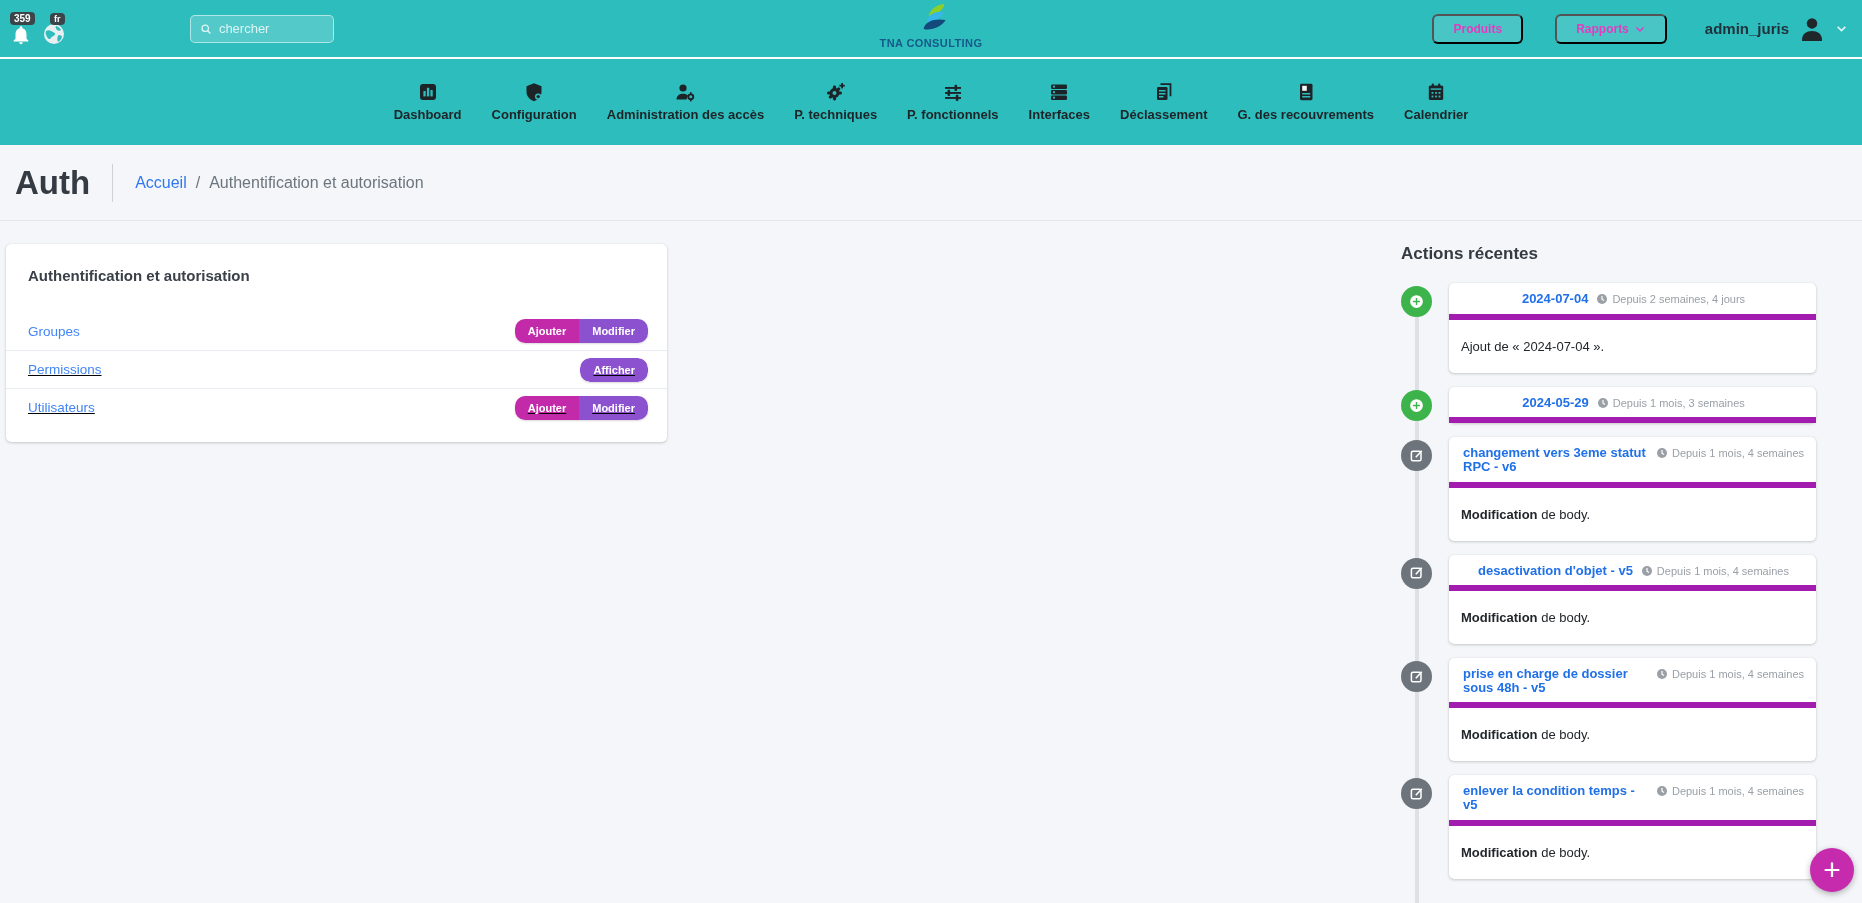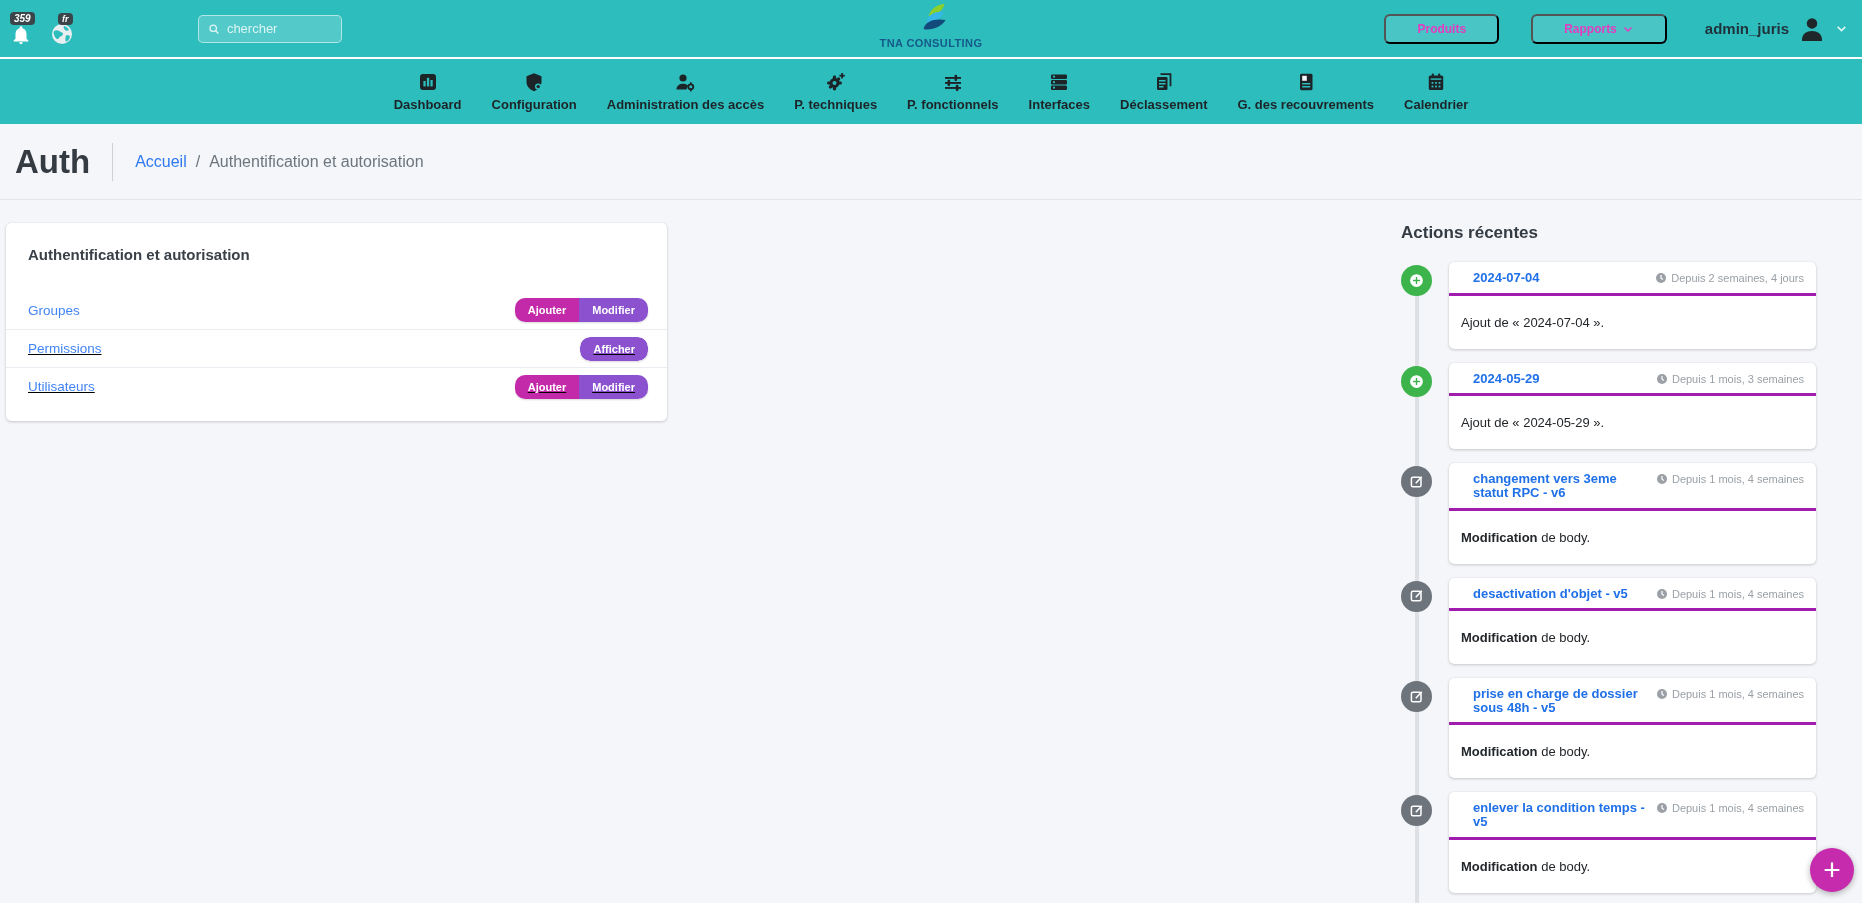--- a/index.html
+++ b/index.html
@@ -2,46 +2,46 @@
 <html lang="fr"><head>
 <meta charset="utf-8">
 <style>
   * { margin:0; padding:0; box-sizing:border-box; }
   html,body { width:1862px; height:903px; overflow:hidden;
     font-family:"Liberation Sans", sans-serif; background:#f4f6f9; }
 
   
   .topbar { height:57px; background:#2ebdbd; position:relative;
     display:flex; align-items:center; }
-  .topbar-left { display:flex; align-items:flex-end; padding-left:8px; gap:10px;font-style:italic; }
+  .topbar-left { display:flex; align-items:flex-end; padding-left:8px; gap:2px; }
   .icon-badge-wrap { position:relative; width:30px; height:42px; cursor:pointer; }
   .icon-badge-wrap svg { position:absolute; bottom:4px; left:2px; }
   .count-badge { position:absolute; top:4px; left:2px; background:#3a4449; color:#fff;
     font-size:10px; font-weight:bold; padding:1px 4px; border-radius:4px; line-height:11px; }
   .lang-badge { position:absolute; top:5px; left:10px; background:#3a4449; color:#fff;
     font-size:9px; font-weight:bold; padding:1px 4px; border-radius:4px; line-height:10px; }
   .search-box { margin-left:120px; display:flex; align-items:center; gap:7px;
     width:144px; height:28px; border:1px solid rgba(255,255,255,.55);
     background:rgba(255,255,255,.18); border-radius:5px; padding:0 9px; }
   .search-box input { border:none; outline:none; background:transparent; width:100%;
     font-size:13px; color:#fff; font-family:"Liberation Sans", sans-serif; }
   .search-box input::placeholder { color:rgba(255,255,255,.8); }
   .brand { position:absolute; left:50%; top:2px; transform:translateX(-50%);
     display:flex; flex-direction:column; align-items:center; cursor:pointer; }
   .brand-name { font-size:11px; font-weight:bold; letter-spacing:.4px; color:#155a88; margin-top:1px; }
   .topbar-right { margin-left:auto; display:flex; align-items:center; padding-right:14px; }
-  .top-pill { background:rgba(255,255,255,.13); border-radius:6px; padding:6px 31px;
+  .top-pill { background:rgba(255,255,255,.13); border-radius:6px; padding:6px 19px;
     font-size:12px; font-weight:bold; color:#e43bc0; cursor:pointer;
     display:flex; align-items:center; gap:5px;justify-content:center; }
   .top-pill + .top-pill { margin-left:32px; }
   .user-area { display:flex; align-items:center; gap:8px; margin-left:38px; cursor:pointer; }
   .user-name { font-size:15px; font-weight:bold; color:#20333d; }
 
   
-  .navbar { height:67px; background:#2ebdbd; border-top:2px solid #ffffff;
+  .navbar { height:88px; background:#2ebdbd; border-top:2px solid #ffffff;
     display:flex; align-items:center; justify-content:center; gap:30px; }
   .nav-item { display:flex; flex-direction:column; align-items:center; gap:5px;
     cursor:pointer; color:#1d2428; }
   .nav-item .nav-label { font-size:13px; font-weight:bold; white-space:nowrap; }
 
   
   .page-header { height:76px; background:#f4f6f9; border-bottom:1px solid #e2e6ea;
     display:flex; align-items:center; padding-left:15px; }
   .page-title { font-size:33px; font-weight:600; color:#343b42; }
   .ph-divider { width:1px; height:38px; background:#ccd1d6; margin:0 22px; }
@@ -74,22 +74,22 @@
   .timeline { position:relative; }
   .timeline::before { content:""; position:absolute; left:14px; top:18px; bottom:-60px;
     width:4px; background:#dde0e4; }
   .t-entry { display:flex; margin-bottom:14px; position:relative; }
   .t-icon { width:31px; height:31px; border-radius:50%; flex:none; margin-top:3px;
     display:flex; align-items:center; justify-content:center; z-index:1; }
   .t-icon.add { background:#3cb44b; }
   .t-icon.edit { background:#6d747b; }
   .t-card { flex:1; margin-left:17px; background:#fff; border-radius:5px;
     box-shadow:0 0 1px rgba(0,0,0,.12), 0 1px 3px rgba(0,0,0,.18); }
-  .t-head { display:flex; align-items:flex-start; justify-content:space-between;
-    padding:9px 12px 8px 24px; border-bottom:3px solid #a21caf; }
+  .t-head { display:flex; align-items:flex-start; justify-content:center;
+    padding:9px 12px 8px 14px; border-bottom:6px solid #a21caf; }
   .t-title { font-size:13px; font-weight:bold; color:#2070e8; text-decoration:none;
     line-height:1.05; cursor:pointer; padding-right:8px; }
   .t-time { font-size:11px; color:#9aa0a6; white-space:nowrap; display:flex;
     align-items:center; gap:4px; margin-top:1px; }
   .t-body { padding:19px 12px 19px 12px; font-size:13px; color:#23272b; }
   .t-body b { font-weight:bold; }
 
   
   .fab { position:fixed; right:8px; bottom:11px; width:44px; height:44px; border-radius:50%;
     background:#c62bae; color:#fff; border:none; font-size:30px; font-weight:300;
@@ -342,23 +342,20 @@
           <div class="t-head">
             <a class="t-title">2024-05-29</a>
             <span class="t-time">
               <svg width="12" height="12" viewBox="0 0 24 24">
                   <circle cx="12" cy="12" r="10" fill="#9aa0a6"></circle>
                   <path fill="none" stroke="#fff" stroke-width="2.4" d="M12 6v6.4l4 2.4"></path>
                 </svg>
               <span>Depuis 1 mois, 3 semaines</span>
             </span>
           </div>
-          <div class="t-body">
-            <b></b><span>Ajout de « 2024-05-29 ».</span>
-          </div>
         </div>
       </div>
 
       <div class="t-entry">
         <div class="t-icon edit">
           <svg width="16" height="16" viewBox="0 0 20 20">
               <rect x="3" y="4" width="12" height="12" rx="2" fill="none" stroke="#fff" stroke-width="1.9"></rect>
               <path fill="none" stroke="#fff" stroke-width="2" d="M8.5 11.5 16 3.5"></path>
             </svg>
         </div>

